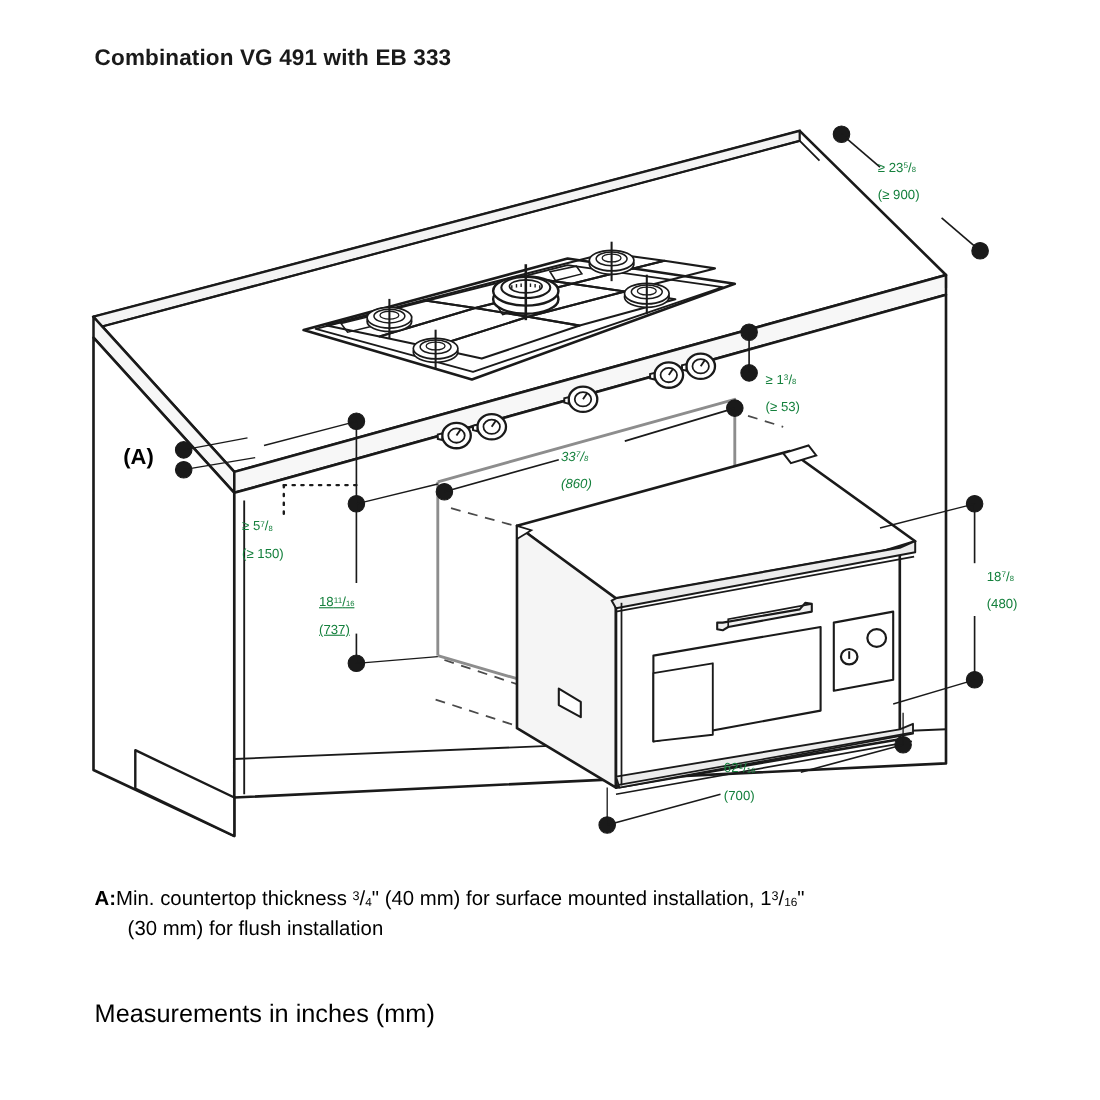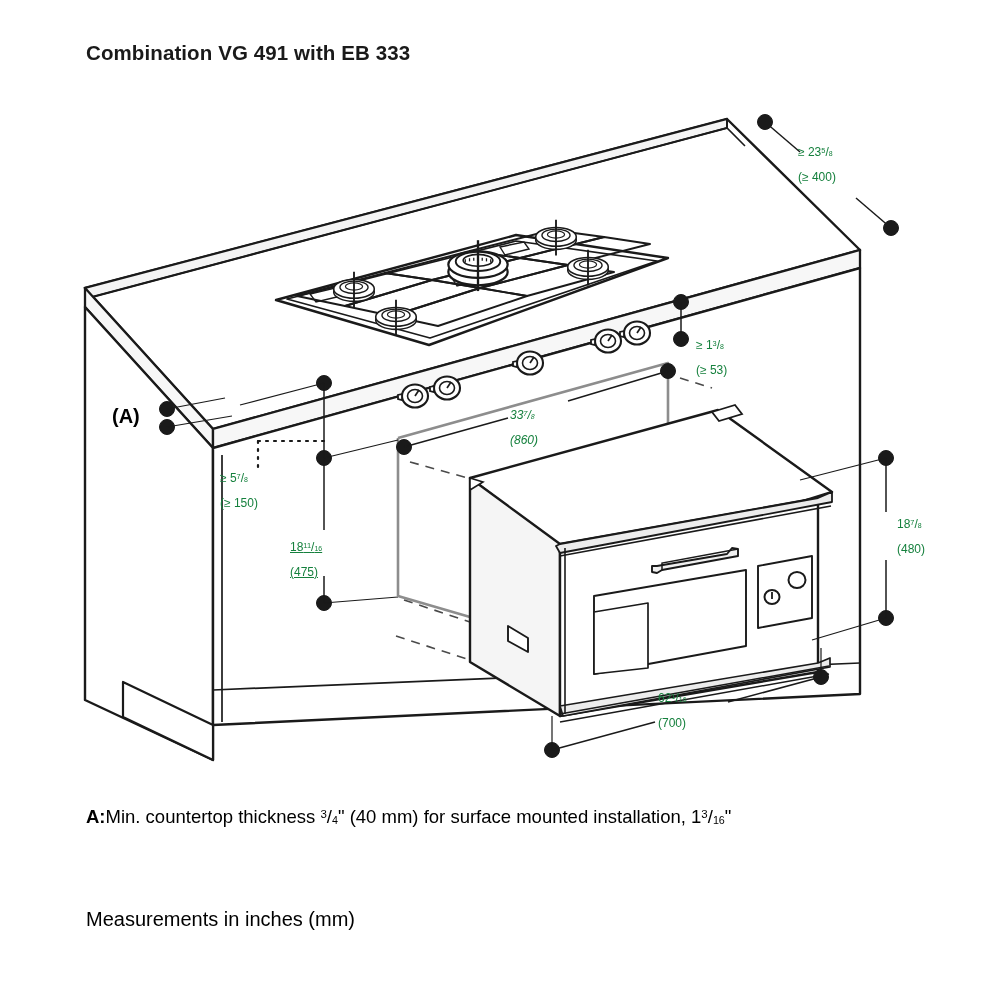--- a/index.html
+++ b/index.html
@@ -30,21 +30,21 @@
     position:absolute;font-size:20px;font-weight:bold;white-space:nowrap;color:#000;
   }
 
   .note{
     position:absolute;font-size:18.5px;line-height:27px;color:#000;
   }
   .note .hang{display:block;padding-left:30px;text-indent:-30px;}
   .note .ind{display:block;padding-left:30px;}
   .note b{font-weight:bold;}
   .meas{
-    position:absolute;font-size:20px;color:#000;white-space:nowrap;
+    position:absolute;font-size:23px;color:#000;white-space:nowrap;
   }
 </style>
 </head>
 <body>
 
 <div id="stage">
 
   <div class="title">Combination VG 491 with EB 333</div>
 
   <svg class="draw" viewBox="0 0 1000 1000">
@@ -276,21 +276,21 @@
         <circle cx="167" cy="409" r="7.5"></circle>
         <circle cx="167" cy="427" r="7.5"></circle>
         <line x1="167" y1="409" x2="225" y2="398" stroke-width="1.2"></line>
         <line x1="167" y1="427" x2="232" y2="416" stroke-width="1.2"></line>
       </g>
     </g>
   </svg>
 
   <div class="dim" style="left:798px;top:140px;">
     <span>≥ 23</span><sup class="num">5</sup><span class="slash">/</span><sub class="den">8</sub>
-    <span class="l2">(≥ 400)</span>
+    <span class="l2">(≥ 900)</span>
   </div>
 
   <div class="dim" style="left:696px;top:305px;margin-top:28px;">
     <span>≥ 1</span><sup class="num">3</sup><span class="slash">/</span><sub class="den">8</sub>
     <span class="l2">(≥ 53)</span>
   </div>
 
   <div class="alab" style="left:112px;top:405px;">(A)</div>
 
   <div class="dim" style="left:220px;top:466px;">
@@ -298,32 +298,33 @@
     <span class="l2">(≥ 150)</span>
   </div>
 
   <div class="dim" style="left:510px;top:403px;font-style:italic;">
     <span>33</span><sup class="num">7</sup><span class="slash">/</span><sub class="den">8</sub>
     <span class="l2">(860)</span>
   </div>
 
   <div class="dim" style="left:290px;top:535px;text-decoration:underline;">
     <span>18</span><sup class="num">11</sup><span class="slash">/</span><sub class="den">16</sub>
-    <span class="l2">(475)</span>
+    <span class="l2">(737)</span>
   </div>
 
   <div class="dim" style="left:858px;top:512px;margin-left:39px;">
     <span>18</span><sup class="num">7</sup><span class="slash">/</span><sub class="den">8</sub>
     <span class="l2">(480)</span>
   </div>
 
   <div class="dim" style="left:658px;top:686px;">
     <span>62</span><sup class="num">1</sup><span class="slash">/</span><sub class="den">16</sub>
     <span class="l2">(700)</span>
   </div>
 
   <div class="note" style="left:86px;top:803px;width:860px;">
     <span class="hang"><b>A:</b><span>Min. countertop thickness </span><sup class="num">3</sup><span class="slash">/</span><sub class="den">4</sub><span>"</span><span> (40 mm) for surface mounted installation, </span><span>1</span><sup class="num">3</sup><span class="slash">/</span><sub class="den">16</sub><span>"</span></span>
+    <span class="ind">(30 mm) for flush installation</span>
   </div>
 
   <div class="meas" style="left:86px;top:908px;">Measurements in inches (mm)</div>
 
 </div>
 
 </body></html>

